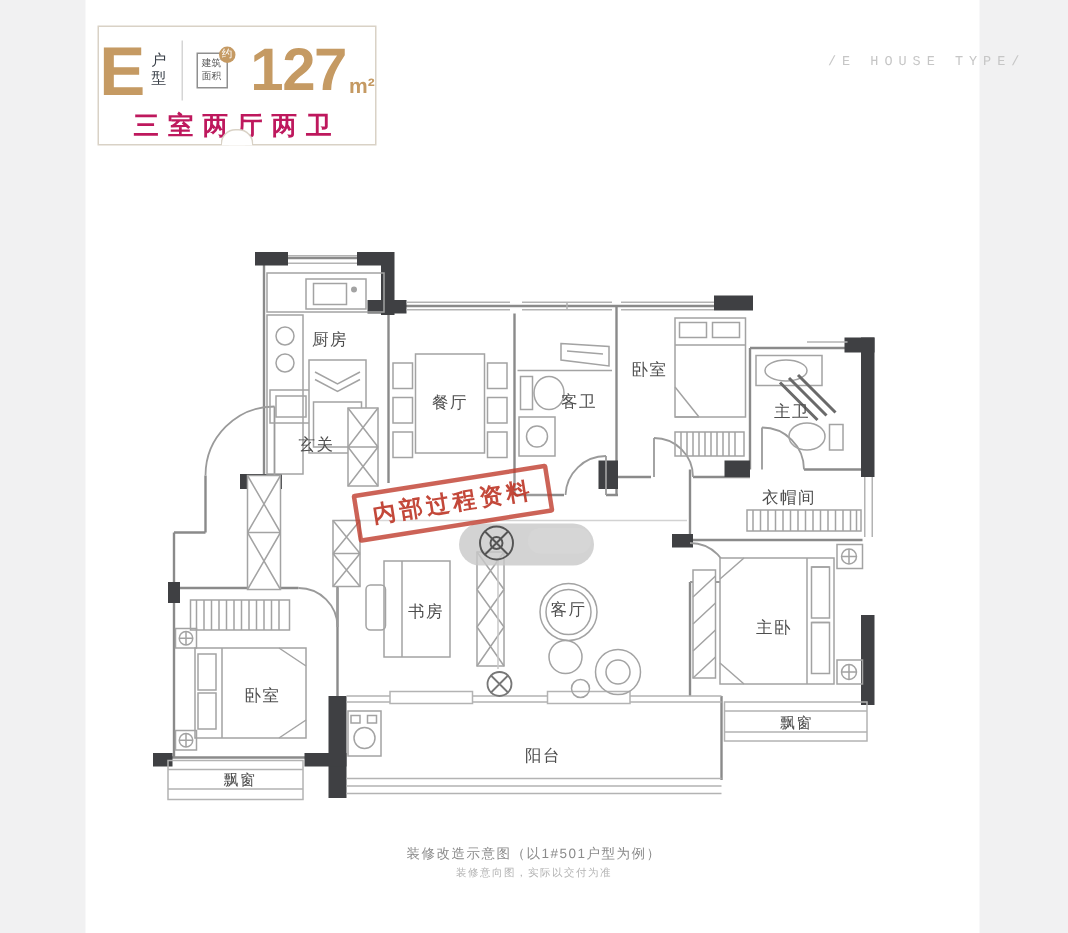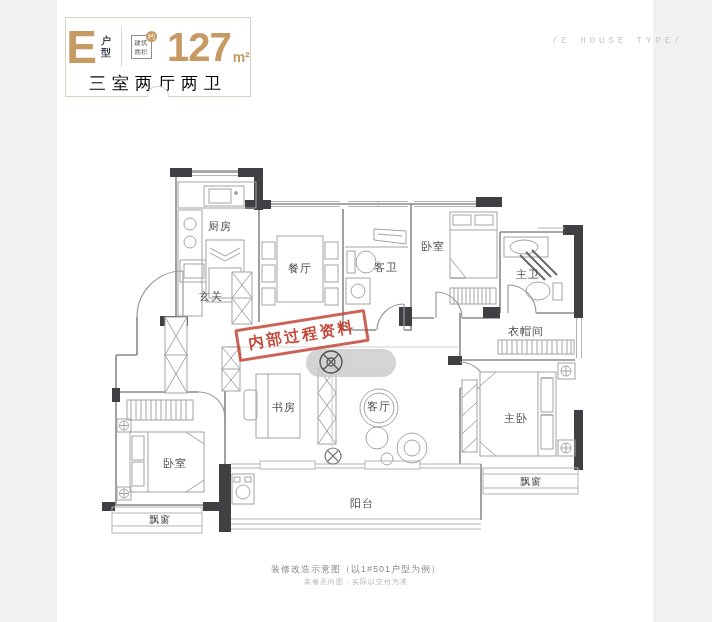--- a/index.html
+++ b/index.html
@@ -12,30 +12,30 @@
     position:absolute;left:57px;top:0;width:596px;height:622px;
     background:#ffffff;
   }
   
   .badge{
     position:absolute;left:65px;top:17px;width:186px;height:80px;
     border:1px solid #d9d2c6;background:#fff;box-sizing:border-box;
   }
   .badge-row1{display:flex;align-items:center;justify-content:center;margin-top:7px;height:44px;}
   .type-letter{font-size:46px;line-height:40px;font-weight:bold;color:#c59a63;letter-spacing:0;}
-  .type-vert{width:13px;font-size:10px;line-height:1.25;color:#3a4049;margin-left:4px;word-break:break-all;font-weight:bold;}
+  .type-vert{width:13px;font-size:10px;line-height:1.25;color:#3a4049;margin-left:4px;word-break:break-all;font-weight:normal;}
   .badge-divider{width:1px;height:40px;background:#d5d5d5;margin:0 9px 0 7px;}
   .area-box{position:relative;width:21px;height:24px;border:1px solid #8f8f8f;box-sizing:border-box;
     display:flex;flex-direction:column;align-items:center;justify-content:center;}
   .area-box div{font-size:7px;line-height:1.35;color:#555;transform:scale(.92);white-space:nowrap;}
   .approx-circle{position:absolute;right:-6px;top:-5px;width:11px;height:11px;border-radius:50%;
     background:#c59a63;color:#fff;font-size:7px;line-height:11px;text-align:center;}
   .area-value{font-size:40px;font-weight:bold;color:#c59a63;line-height:36px;margin-left:15px;letter-spacing:-1px;}
   .area-unit{font-size:14px;font-weight:bold;color:#c59a63;align-self:flex-end;margin:0 0 4px 2px;text-align:center;}
-  .badge-row2{text-align:center;font-size:17px;font-weight:normal;color:#000000;letter-spacing:6px;margin-top:3px;}
+  .badge-row2{text-align:center;font-size:17px;font-weight:bold;color:#be185d;letter-spacing:6px;margin-top:3px;}
   .badge-notch{position:absolute;left:50%;bottom:-1px;transform:translateX(-50%);
     width:20px;height:10px;background:#fff;border:1px solid #d9d2c6;border-bottom:none;
     border-radius:10px 10px 0 0;}
   
   .house-type-en{
     position:absolute;left:552px;top:36px;font-size:9px;color:#c6c6c6;letter-spacing:4px;white-space:nowrap;font-family:Liberation Mono, monospace;
   }
   
   .stamp{
     position:absolute;left:236px;top:319px;transform:rotate(-9deg);

